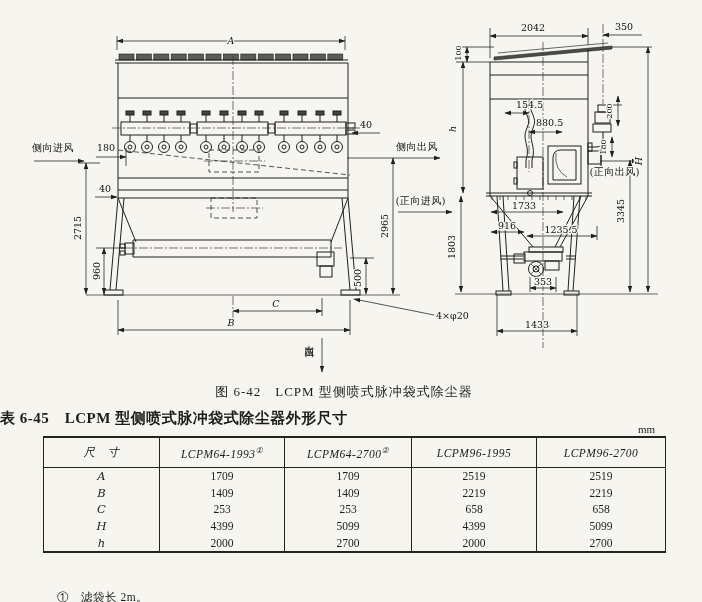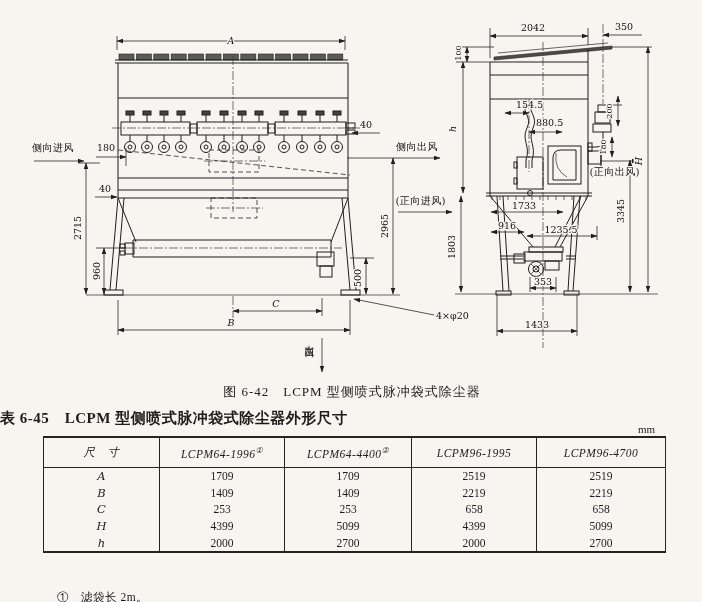--- a/index.html
+++ b/index.html
@@ -11,21 +11,21 @@
   svg .dim{stroke:#2a2a2a;stroke-width:.8;fill:none;}
   svg .cl{stroke:#3a3a3a;stroke-width:.7;fill:none;stroke-dasharray:9 2 2 2;}
   svg .dsh{stroke:#2a2a2a;stroke-width:.8;fill:none;stroke-dasharray:5 3;}
   svg .filldark{fill:#5a5a57;stroke:#1f1f1f;stroke-width:.6;}
   svg .slab{fill:#4c4c49;stroke:#1f1f1f;stroke-width:.6;}
   svg text{font-family:"DejaVu Serif",serif;font-size:9.5px;fill:#101010;
            paint-order:stroke;stroke:#f6f5f0;stroke-width:2.6px;}
   svg text.cjk{font-family:"Liberation Serif",serif;font-size:10px;letter-spacing:.5px;}
   svg text.it{font-style:italic;}
   svg text.sm{font-size:8px;}
-  .fig-caption{position:absolute;top:383px;left:12px;width:680px;text-align:center;
+  .fig-caption{position:absolute;top:383px;left:4px;width:680px;text-align:center;
         font-size:13px;letter-spacing:1px;}
   .tbl-title{position:absolute;top:409px;left:0;width:702px;text-align:left;
         font-size:15px;font-weight:bold;letter-spacing:.5px;}
   .tbl-unit{position:absolute;top:412px;left:638px;font-size:11px;margin-top:11px;}
   table.dims{position:absolute;left:43px;top:436px;width:622px;border-collapse:collapse;
         table-layout:fixed;border:1.6px solid #24241f;border-top-width:2.2px;border-bottom-width:2.2px;}
   table.dims th{border-bottom:1px solid #24241f;height:27px;font-size:11.5px;
         font-weight:normal;text-align:center;letter-spacing:.5px;font-style:italic;}
   table.dims th+th,table.dims td+td{border-left:1px solid #24241f;}
   table.dims td{height:16.6px;font-size:11.5px;text-align:center;padding:0;}
@@ -292,24 +292,24 @@
   <colgroup>
         <col style="width:116px">
         <col style="width:125px">
         <col style="width:127px">
         <col style="width:125px">
         <col style="width:129px">
       </colgroup>
   <thead>
     <tr>
       <th><span>尺　寸</span></th>
-      <th><span>LCPM64-1996</span><sup>①</sup></th>
-      <th><span>LCPM64-4400</span><sup>②</sup></th>
+      <th><span>LCPM64-1993</span><sup>①</sup></th>
+      <th><span>LCPM64-2700</span><sup>②</sup></th>
       <th><span>LCPM96-1995</span></th>
-      <th><span>LCPM96-4700</span></th>
+      <th><span>LCPM96-2700</span></th>
     </tr>
   </thead>
   <tbody>
     <tr>
       <td class="rowdim">A</td>
       <td>1709</td>
       <td>1709</td>
       <td>2519</td>
       <td>2519</td>
     </tr>

